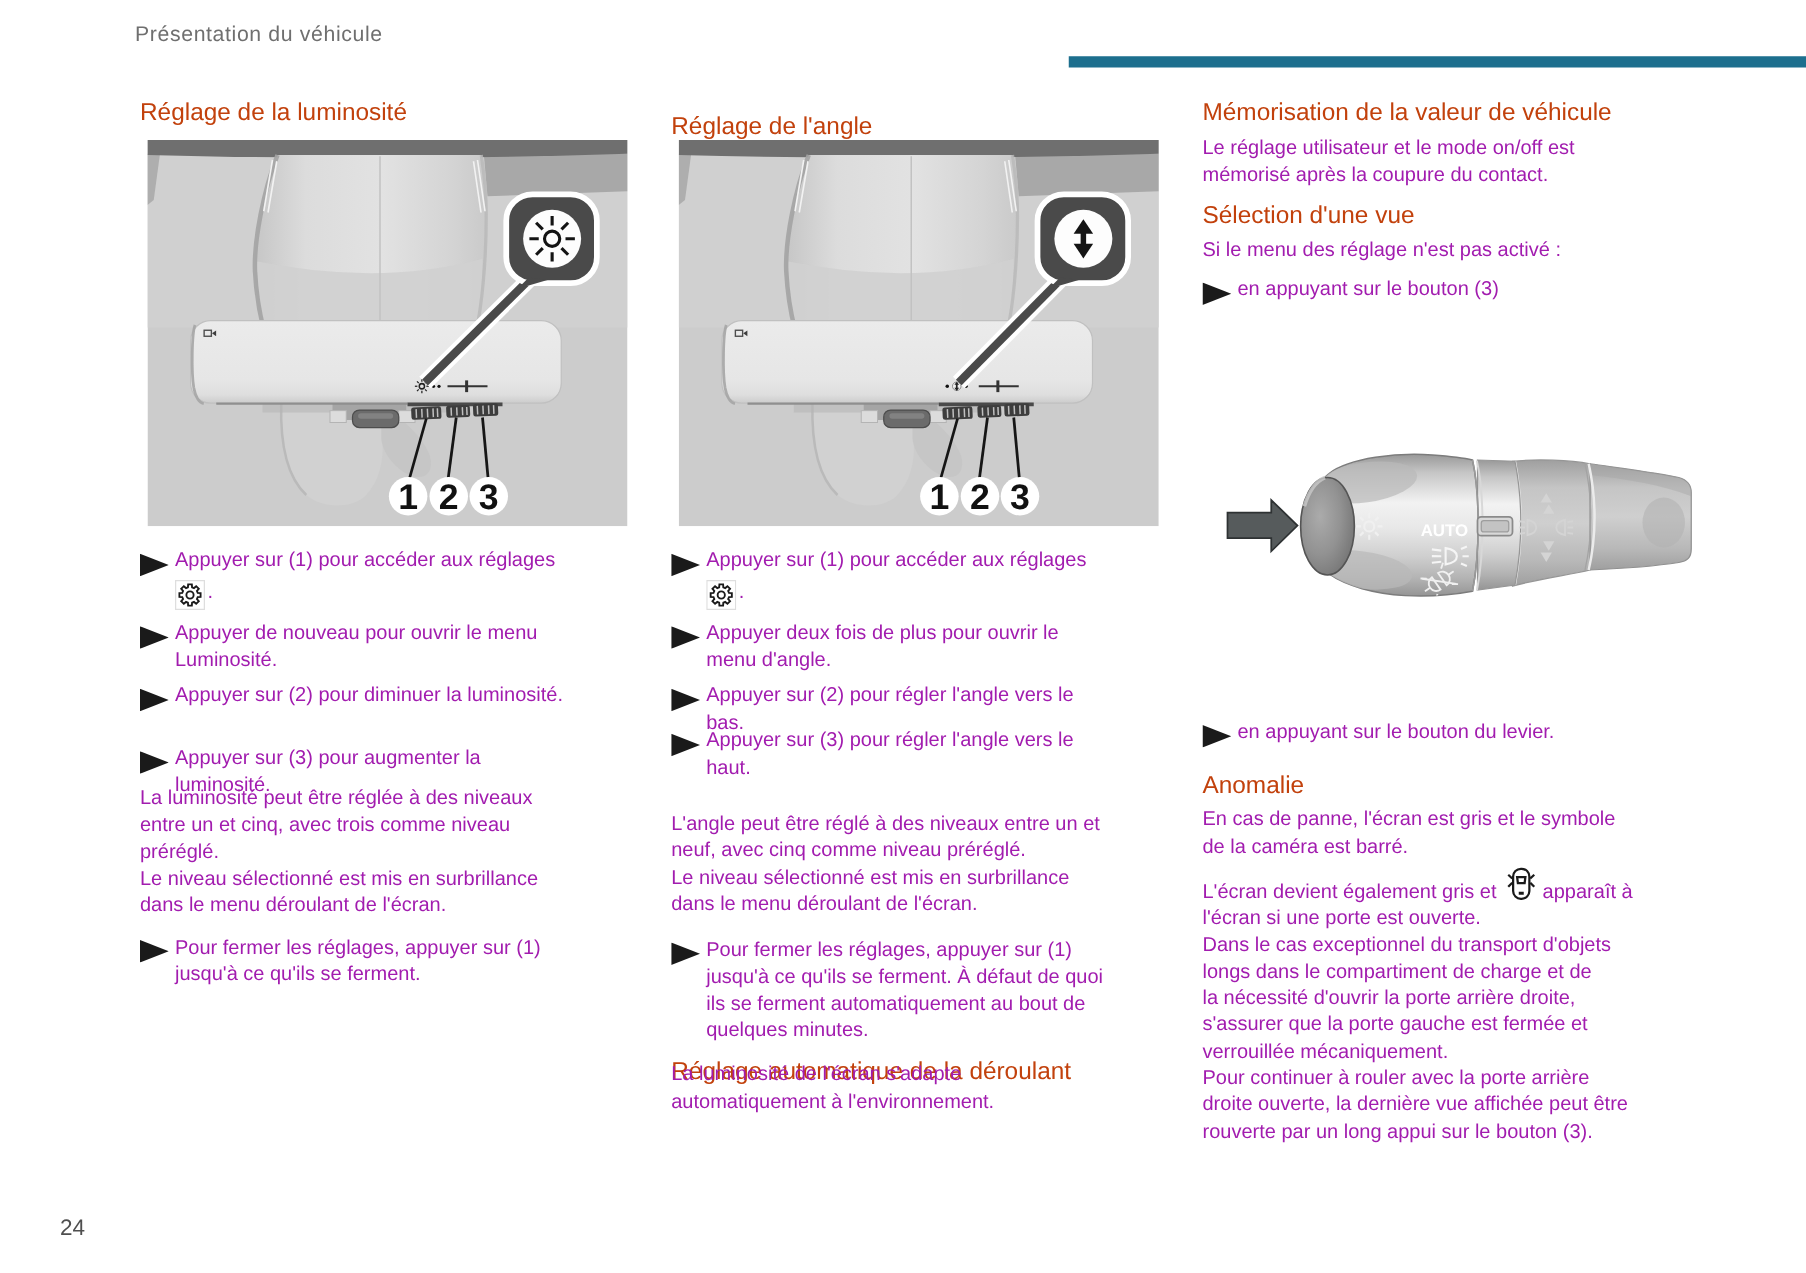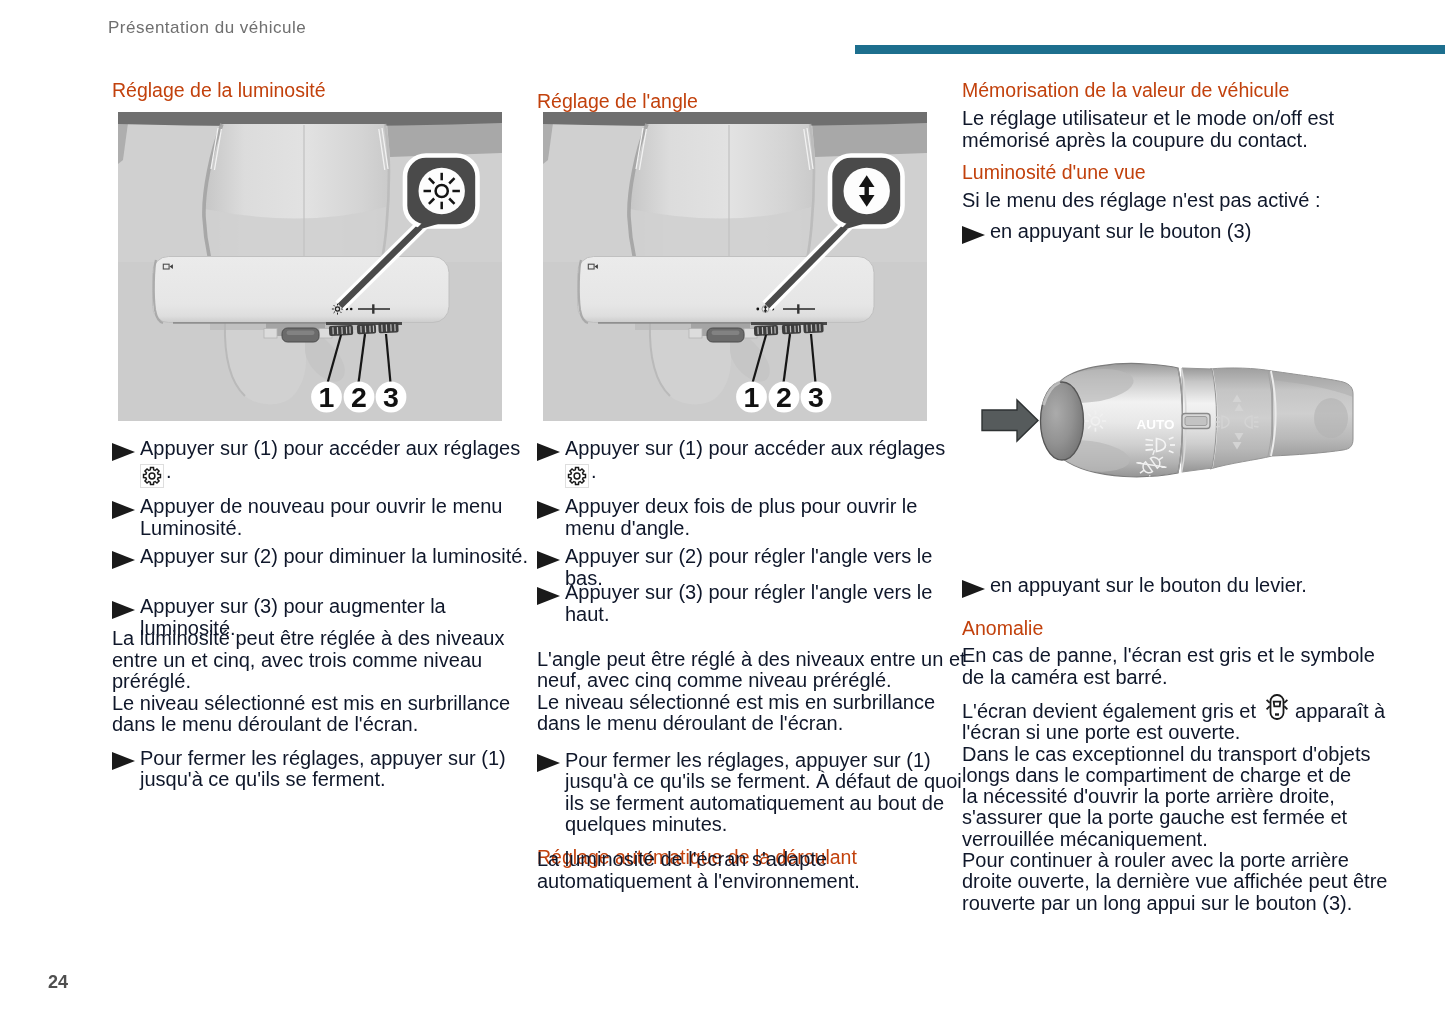--- a/index.html
+++ b/index.html
@@ -1,28 +1,28 @@
 <!DOCTYPE html>
 <html><head><meta charset="utf-8"><style>
 html,body{margin:0;padding:0}
 body{width:1445px;height:1018px;background:#fff;font-family:"Liberation Sans",sans-serif;position:relative;overflow:hidden}
 .h2{position:absolute;font-size:19.5px;font-weight:normal;color:#c2410c;white-space:nowrap;line-height:21.5px}
-.txt,.bul{position:absolute;font-size:20px;line-height:21.5px;color:#0f172a;white-space:nowrap}
+.txt,.bul{position:absolute;font-size:16px;line-height:21.5px;color:#a21caf;white-space:nowrap}
 .bul{padding-left:28px}
 .tri{position:absolute;left:0;top:4.6px;line-height:0}
 .panel{position:absolute}
 .gearbox{position:relative;display:inline-block;width:26px;height:18px;line-height:0}
 .gearbox svg{position:absolute;left:0;top:4.5px}
 .dooricon{position:relative;display:inline-block;width:28px;height:18px;line-height:0}
 .dooricon svg{position:absolute;left:3px;top:-7px}
 .numt text{font-family:"Liberation Sans",sans-serif;font-size:28.5px;font-weight:bold;fill:#111;text-anchor:middle}
 .autot{font-family:"Liberation Sans",sans-serif;font-size:13.5px;font-weight:bold;fill:#fff}
 .hdr{position:absolute;left:108px;top:17px;font-size:17px;line-height:21.5px;color:#6f6f6f;letter-spacing:0.5px}
 .tealbar{position:absolute;left:855px;top:45px;width:590px;height:9px;background:#1d6f8e}
-.pagenum{position:absolute;left:48px;top:972px;font-size:18px;font-weight:bold;color:#4f4f4f}
+.pagenum{position:absolute;left:48px;top:972px;font-size:18px;font-weight:normal;color:#4f4f4f}
 </style></head><body>
 <div class="hdr">Présentation du véhicule</div>
 <div class="tealbar"></div>
 <div class="h2" style="left:112px;top:79.6px">Réglage de la luminosité</div>
 <svg class="panel" style="left:118px;top:112px" width="384" height="309" viewBox="0 0 384 309">
 <defs>
 <linearGradient id="cong1" x1="0" y1="0" x2="1" y2="0">
 <stop offset="0" stop-color="#c6c6c6"></stop>
         <stop offset="0.22" stop-color="#dcdcdc"></stop>
 <stop offset="0.55" stop-color="#e2e2e2"></stop>
@@ -285,21 +285,21 @@
         <polygon points="0,0 23,9 0,18" fill="#1a1a1a"></polygon>
       </svg></span>Appuyer sur (3) pour régler l'angle vers le<br>haut.</div>
 <div class="txt" style="left:537px;top:648.5px">L'angle peut être réglé à des niveaux entre un et<br>neuf, avec cinq comme niveau préréglé.<br>Le niveau sélectionné est mis en surbrillance<br>dans le menu déroulant de l'écran.</div>
 <div class="bul" style="left:537px;top:749.5px"><span class="tri"><svg width="23" height="18" viewBox="0 0 23 18">
         <polygon points="0,0 23,9 0,18" fill="#1a1a1a"></polygon>
       </svg></span>Pour fermer les réglages, appuyer sur (1)<br>jusqu'à ce qu'ils se ferment. À défaut de quoi<br>ils se ferment automatiquement au bout de<br>quelques minutes.</div>
 <div class="h2" style="left:537px;top:846.5px">Réglage automatique de la déroulant</div>
 <div class="txt" style="left:537px;top:849px">La luminosité de l'écran s'adapte<br>automatiquement à l'environnement.</div>
 <div class="h2" style="left:962px;top:79.6px">Mémorisation de la valeur de véhicule</div>
 <div class="txt" style="left:962px;top:108px">Le réglage utilisateur et le mode on/off est<br>mémorisé après la coupure du contact.</div>
-<div class="h2" style="left:962px;top:161.5px">Luminosité d'une vue</div>
+<div class="h2" style="left:962px;top:161.5px">Sélection d'une vue</div>
 <div class="txt" style="left:962px;top:190px">Si le menu des réglage n'est pas activé :</div>
 <div class="bul" style="left:962px;top:221px"><span class="tri"><svg width="23" height="18" viewBox="0 0 23 18">
         <polygon points="0,0 23,9 0,18" fill="#1a1a1a"></polygon>
       </svg></span>en appuyant sur le bouton (3)</div>
 <svg class="panel" style="left:960px;top:355px" width="420" height="210" viewBox="0 0 420 210">
 <defs>
 <linearGradient id="stkg" x1="0" y1="0" x2="0" y2="1">
 <stop offset="0" stop-color="#999999"></stop>
         <stop offset="0.13" stop-color="#c6c6c6"></stop>
 <stop offset="0.34" stop-color="#f2f2f2"></stop>

